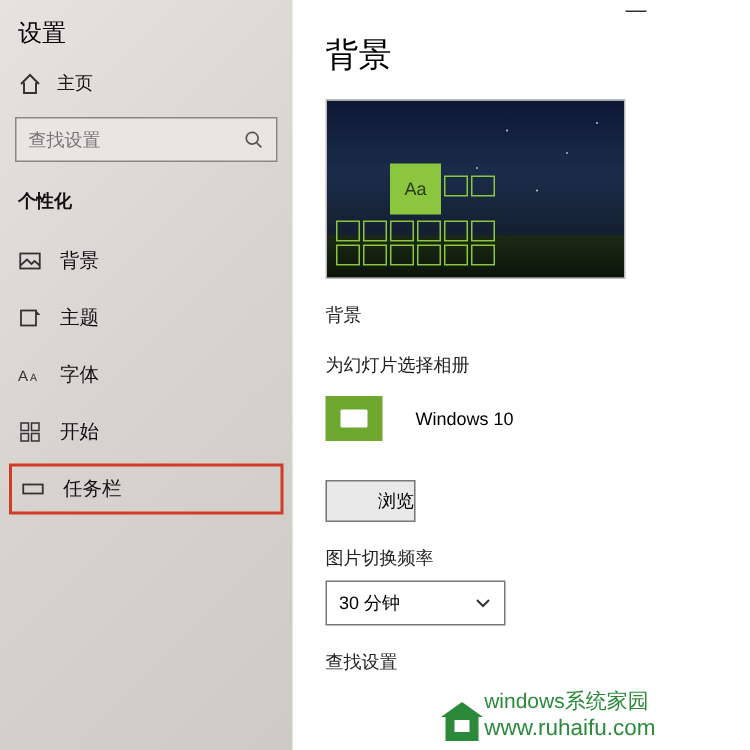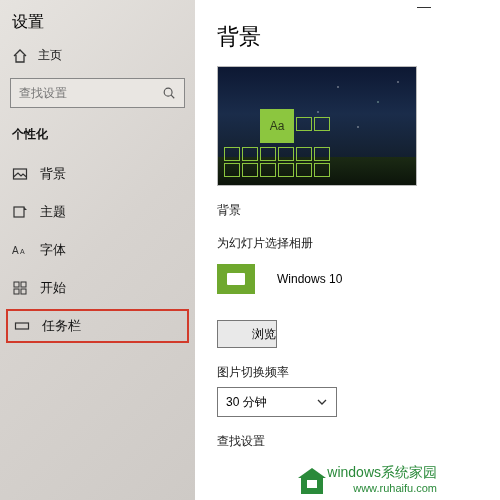--- a/index.html
+++ b/index.html
@@ -111,21 +111,21 @@
     width: 22px; height: 18px; background: #2a8a3a; position: relative;
   }
   .watermark .house::before {
     content: ""; position: absolute; left: -3px; top: -8px;
     border-left: 14px solid transparent; border-right: 14px solid transparent;
     border-bottom: 10px solid #2a8a3a;
   }
   .watermark .house::after {
     content: ""; position: absolute; left: 6px; top: 4px; width: 10px; height: 8px; background: #fff;
   }
-  .watermark-sub { font-size: 11px; color: #2a8a3a; text-align: right; }
+  .watermark-sub { font-size: 15px; color: #2a8a3a; text-align: right; }
   svg { display: block; }
 </style>
 </head>
 <body>
 
 <div class="window">
 
   <div class="sidebar">
     <div class="top-row">
       <span>设置</span>

